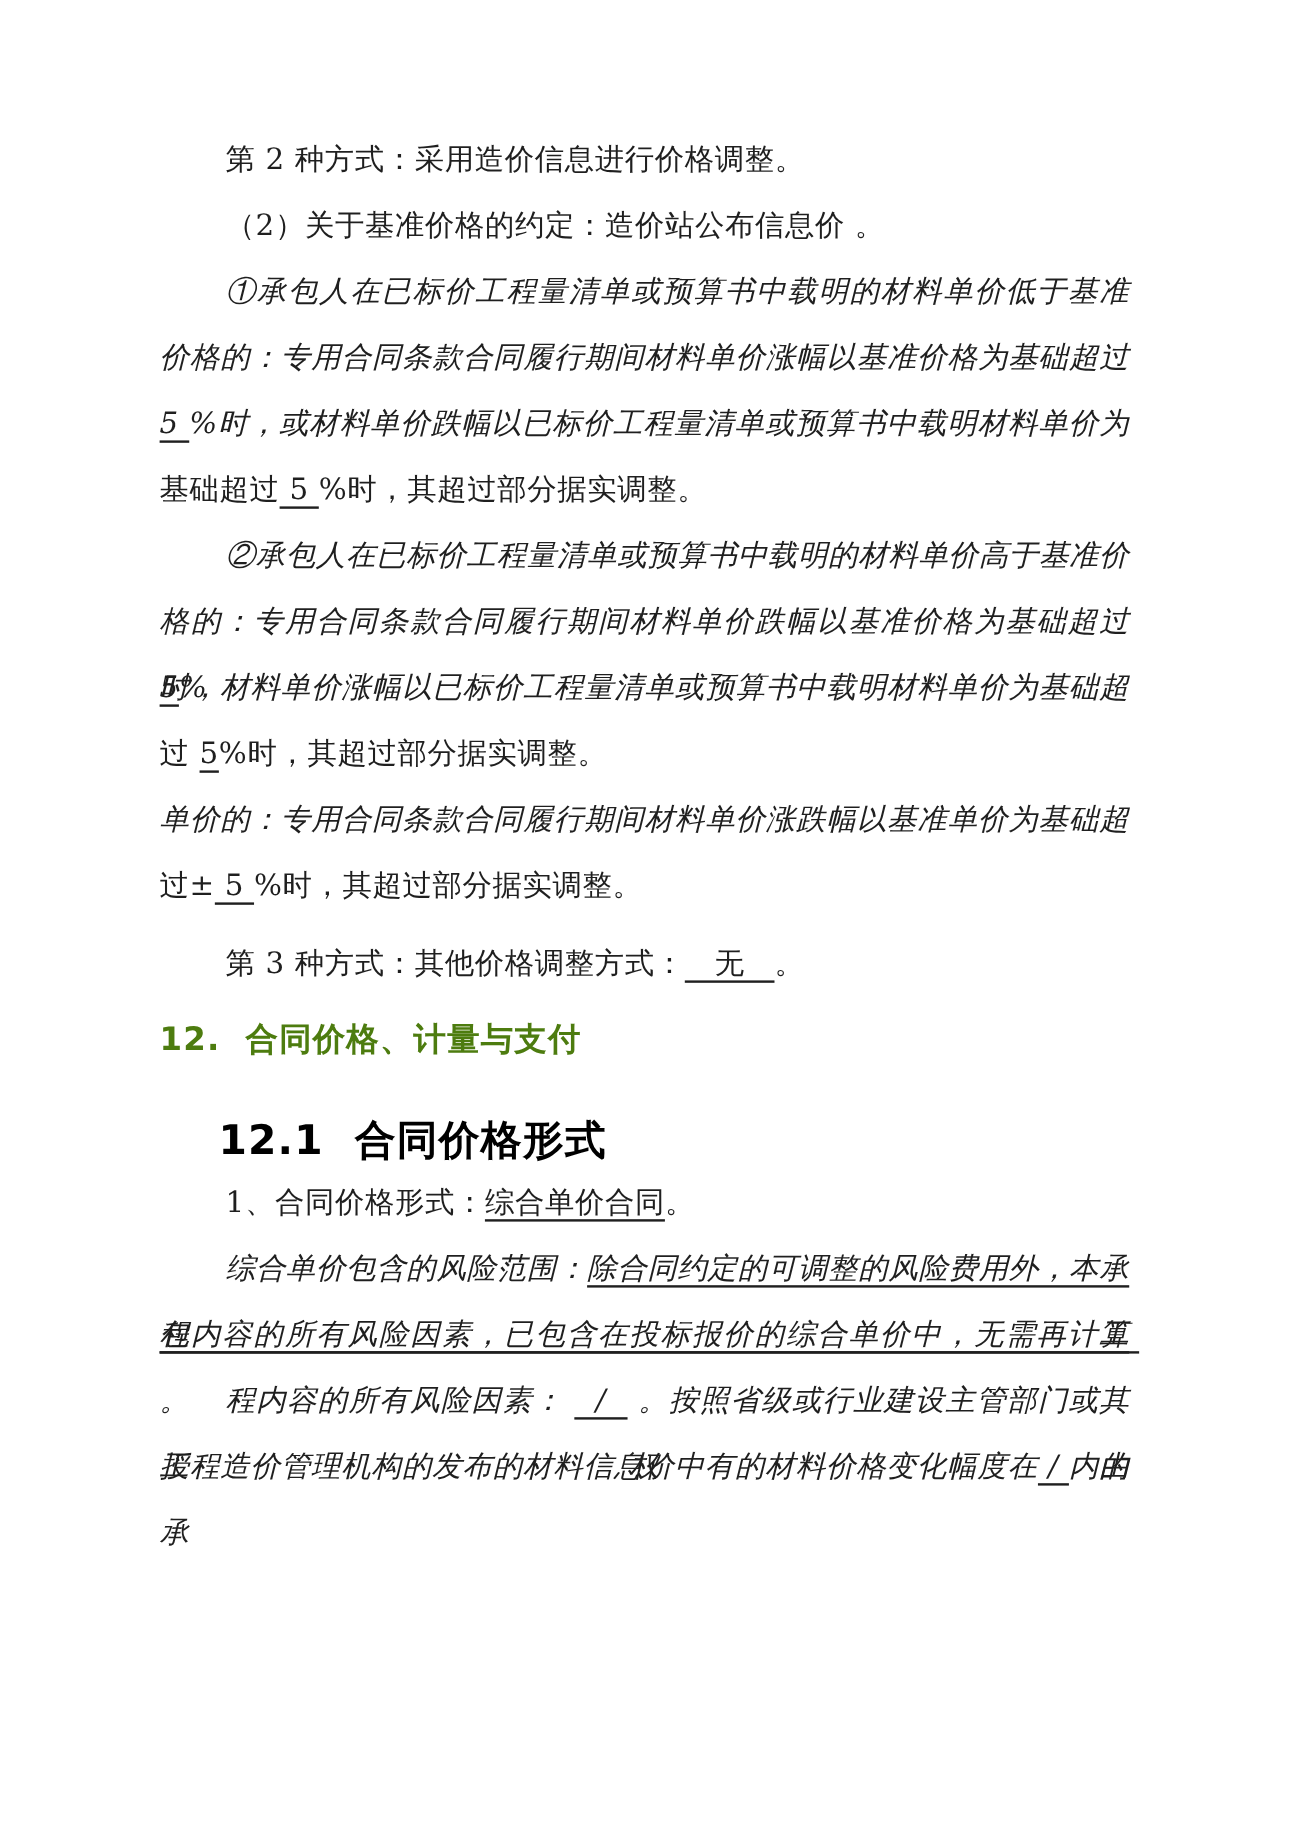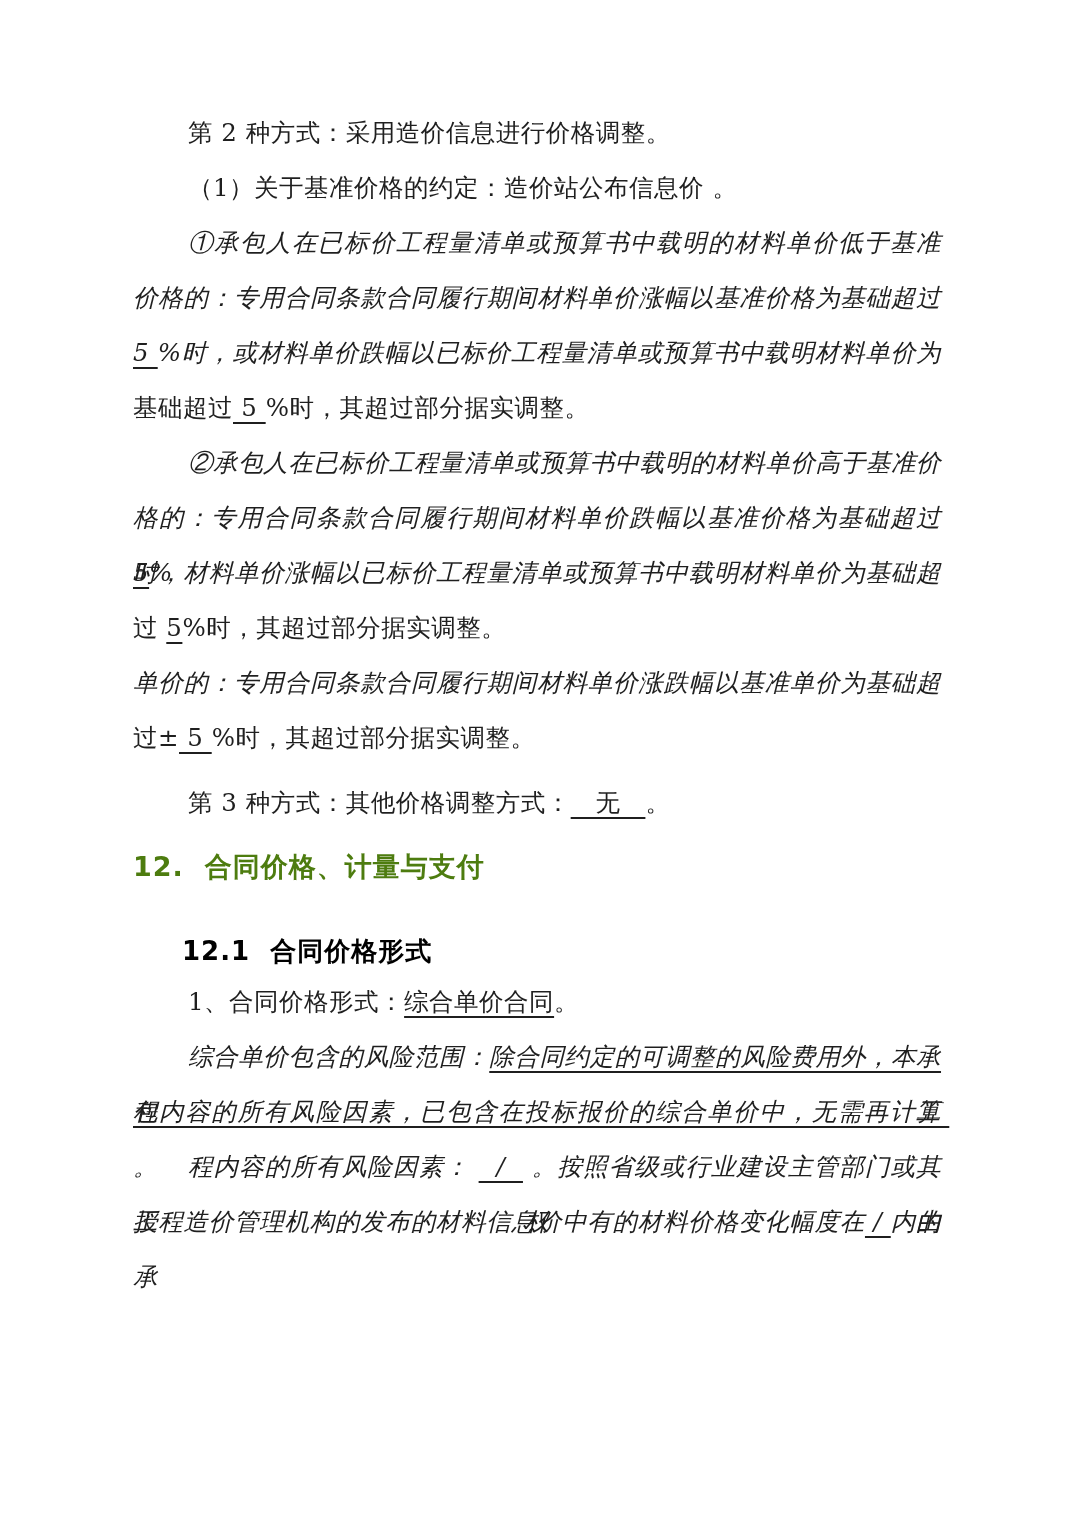--- a/index.html
+++ b/index.html
@@ -48,40 +48,40 @@
     letter-spacing:1px;
     white-space:pre-wrap;
     width:808px;
   }
   .h2{
     margin-top:36px;
     height:46px;
     line-height:46px;
     font-family:"DejaVu Sans","Liberation Sans",sans-serif;
     font-weight:bold;
-    font-size:26px;
+    font-size:34px;
     color:#000000;
     letter-spacing:1px;
     text-indent:49px;
     white-space:pre-wrap;
     width:808px;
   }
   .u{
     text-decoration:underline;
     text-decoration-thickness:1.5px;
     text-underline-offset:6px;
     text-decoration-color:#1f1f1f;
   }
 </style>
 </head>
 <body>
 
 <div class="page">
   <div class="line ind"><span>第 2 种方式：采用造价信息进行价格调整。</span></div>
-  <div class="line ind"><span>（1）关于基准价格的约定：造价站公布信息价 。</span></div>
+  <div class="line ind"><span>（2）关于基准价格的约定：造价站公布信息价 。</span></div>
   <div class="line ind fill"><span>①承包人在已标价工程量清单或预算书中载明的材料单价低于基准</span></div>
   <div class="line fill"><span>价格的：专用合同条款合同履行期间材料单价涨幅以基准价格为基础超过</span></div>
   <div class="line fill"><span class="u">5 </span><span>%时，或材料单价跌幅以已标价工程量清单或预算书中载明材料单价为</span></div>
   <div class="line"><span>基础超过</span><span class="u"> 5 </span><span>%时，其超过部分据实调整。</span></div>
   <div class="line ind fill"><span>②承包人在已标价工程量清单或预算书中载明的材料单价高于基准价</span></div>
   <div class="line fill"><span>格的：专用合同条款合同履行期间材料单价跌幅以基准价格为基础超过 </span><span class="u">5</span><span>%</span></div>
   <div class="line fill"><span>时，材料单价涨幅以已标价工程量清单或预算书中载明材料单价为基础超</span></div>
   <div class="line"><span>过 </span><span class="u">5</span><span>%时，其超过部分据实调整。</span></div>
   <div class="line fill"><span>单价的：专用合同条款合同履行期间材料单价涨跌幅以基准单价为基础超</span></div>
   <div class="line"><span>过±</span><span class="u"> 5 </span><span>%时，其超过部分据实调整。</span></div>

